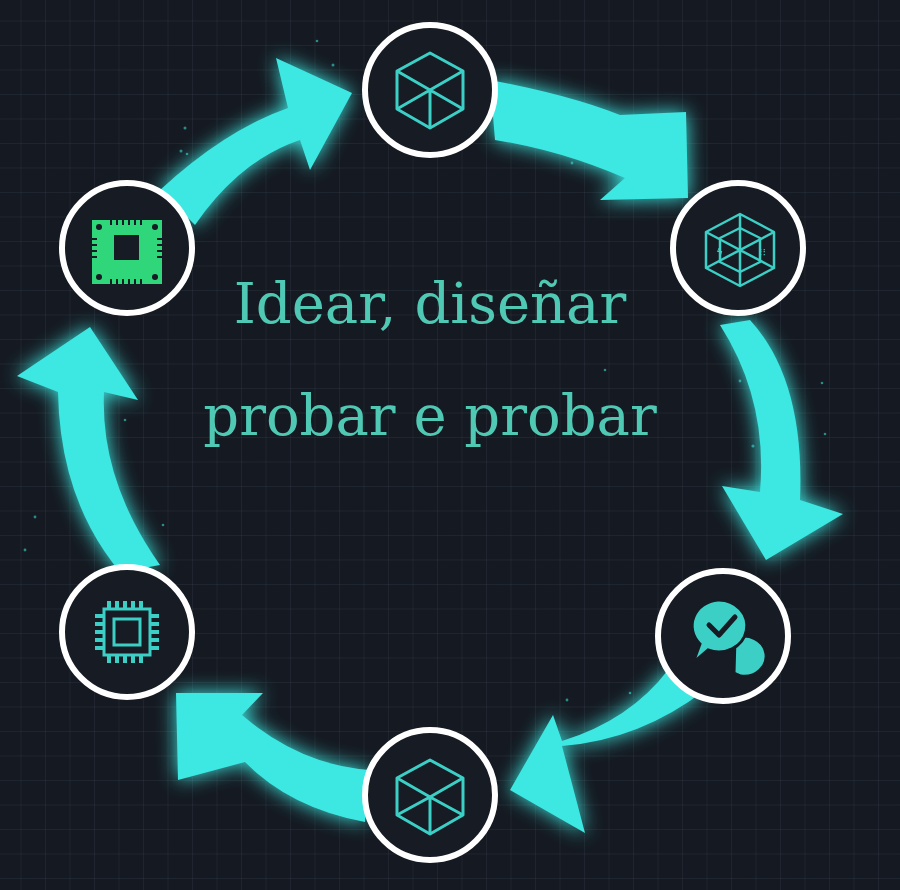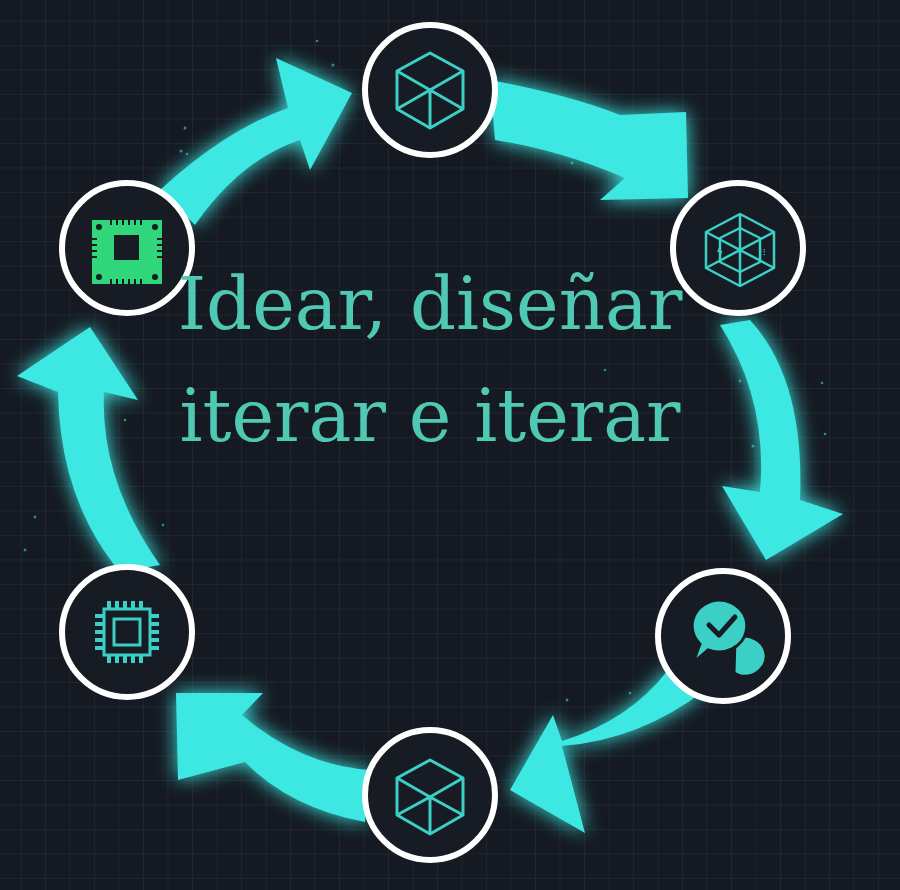--- a/index.html
+++ b/index.html
@@ -15,21 +15,21 @@
       linear-gradient(to right, rgba(120,140,160,0.10) 1px, transparent 1px),
       linear-gradient(to bottom, rgba(120,140,160,0.10) 1px, transparent 1px);
     background-size:24.5px 24.5px;
     background-position:-4px -4px;
   }
   svg.diagram { position:absolute; left:0; top:0; }
   .center-text {
     position:absolute; left:160px; top:248px; width:540px;
     text-align:center; color:#4fc9b4;
     font-family:"DejaVu Serif", "Liberation Serif", serif;
-    font-size:72px; line-height:112px;
+    font-size:56px; line-height:112px;
   }
   .center-text div { white-space:nowrap; }
 </style>
 </head>
 <body>
 
 <div class="grid"></div>
 
 <svg class="diagram" width="900" height="890" viewBox="0 0 900 890">
   <defs>
@@ -175,14 +175,14 @@
       <circle cx="25" cy="550" r="1.4"></circle>
       <circle cx="125" cy="420" r="1.3"></circle>
     <circle cx="605" cy="370" r="1.3"></circle>
       <circle cx="163" cy="525" r="1.3"></circle>
       <circle cx="187" cy="154" r="1.3"></circle>
   </g>
 </svg>
 
 <div class="center-text">
   <div>Idear, diseñar</div>
-  <div>iterar e iterar</div>
+  <div>probar e probar</div>
 </div>
 
 </body></html>

